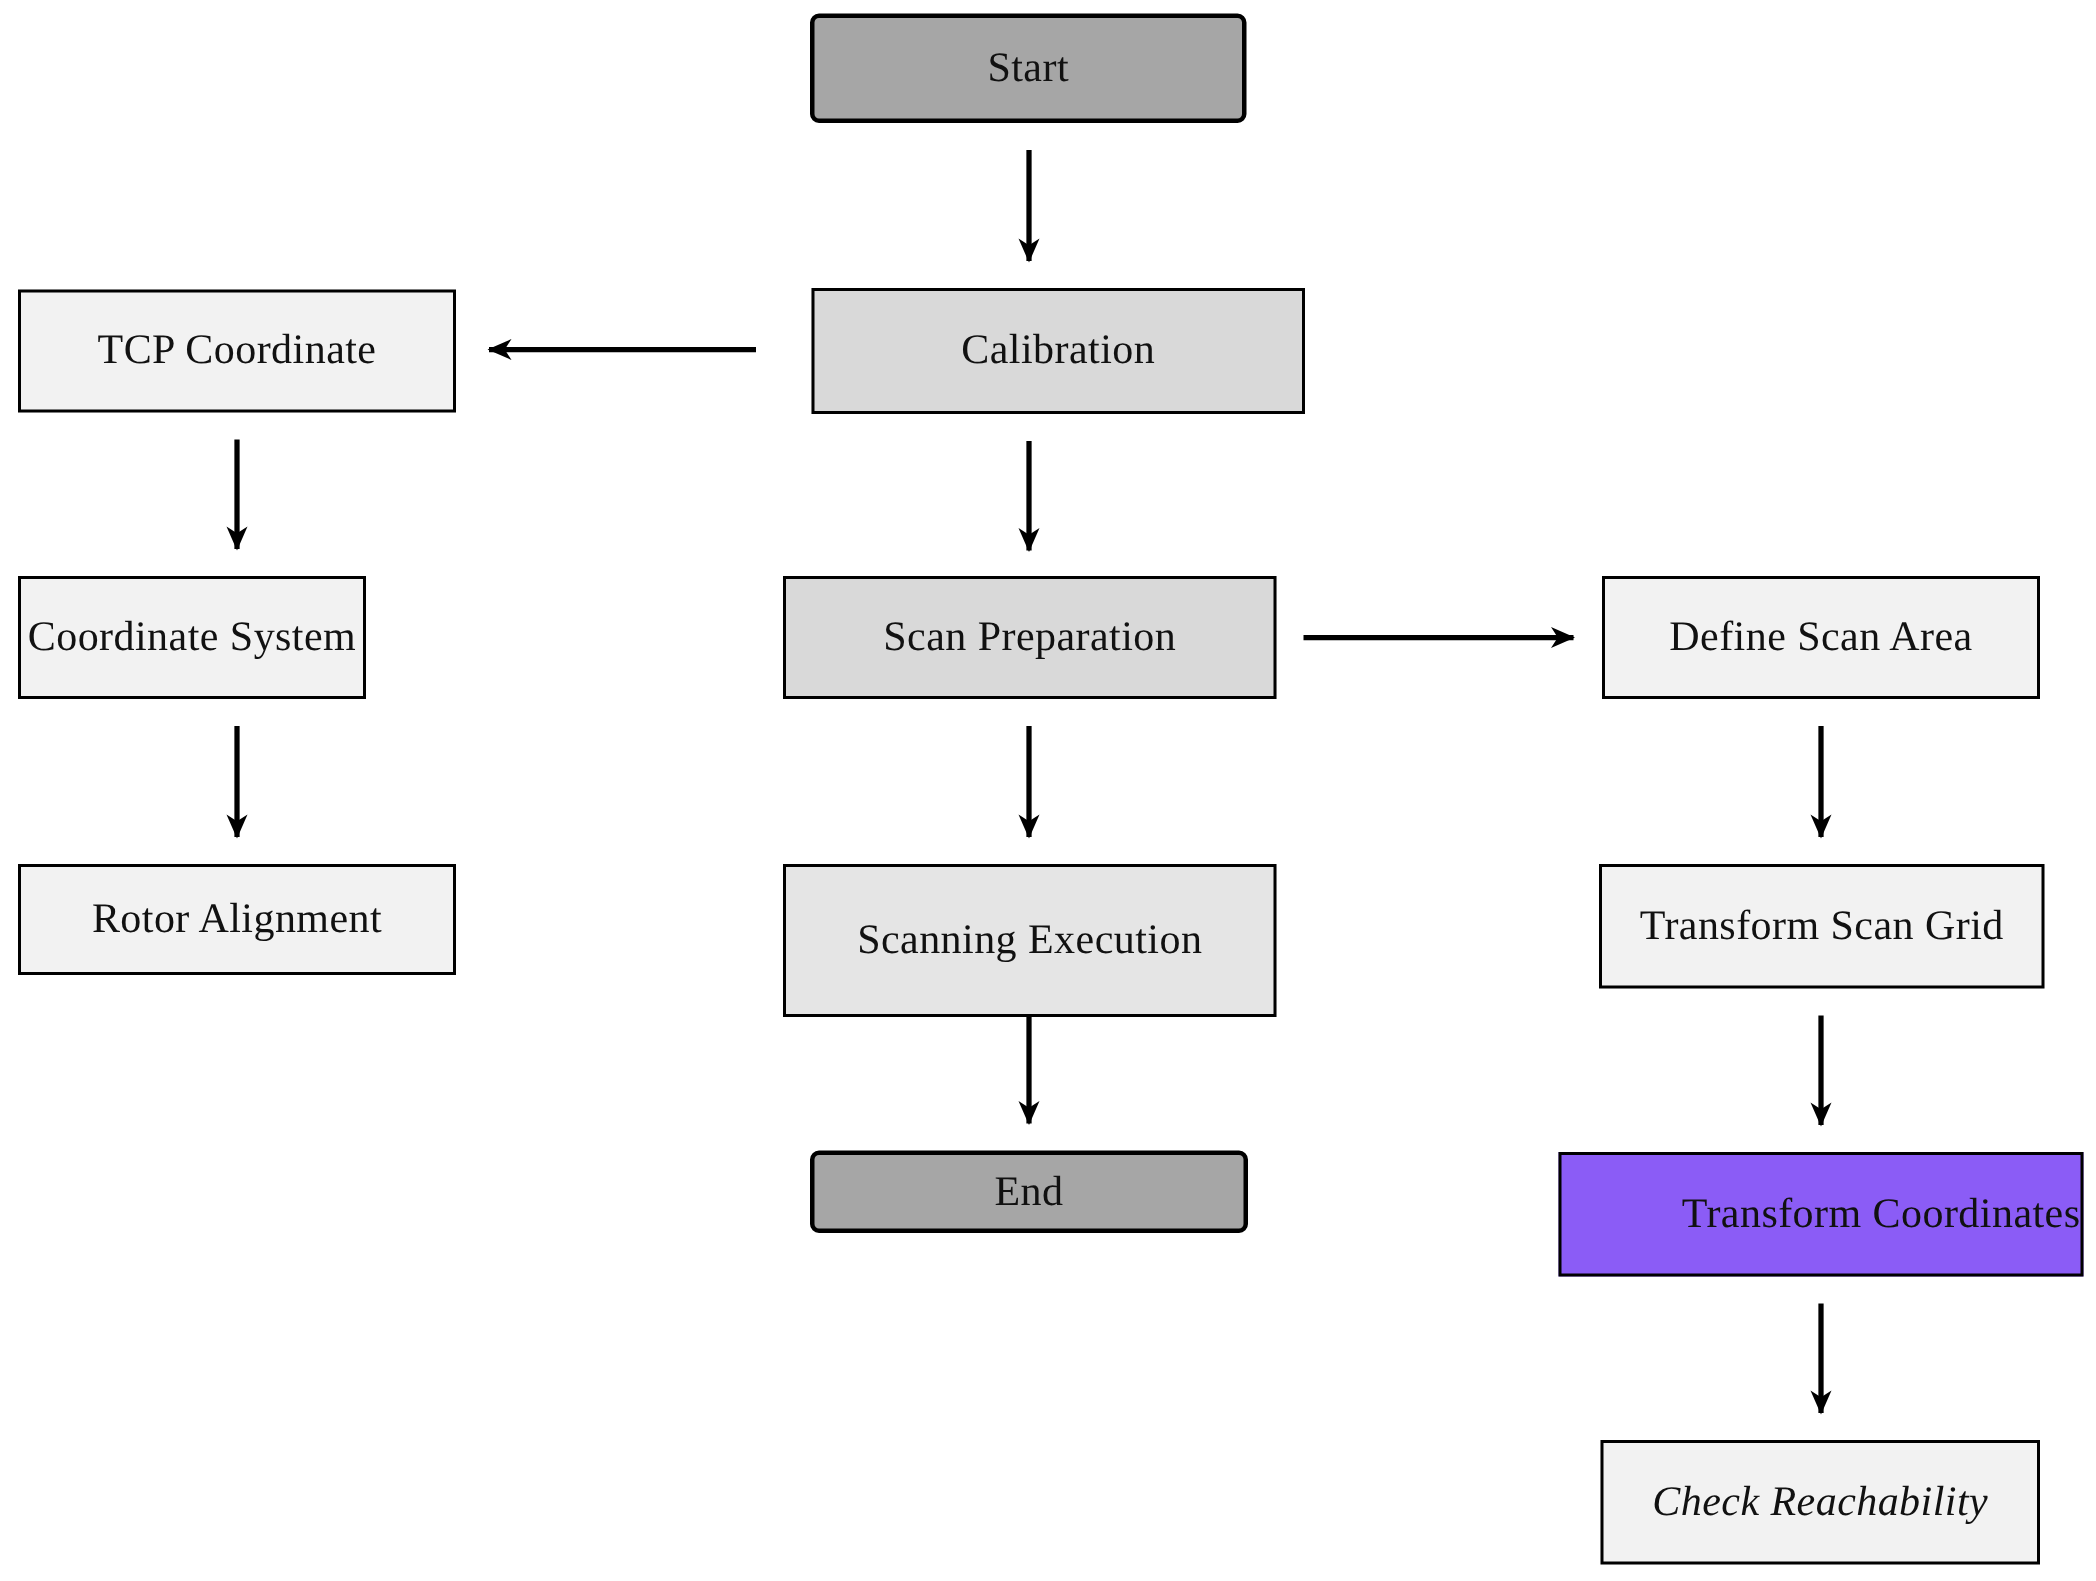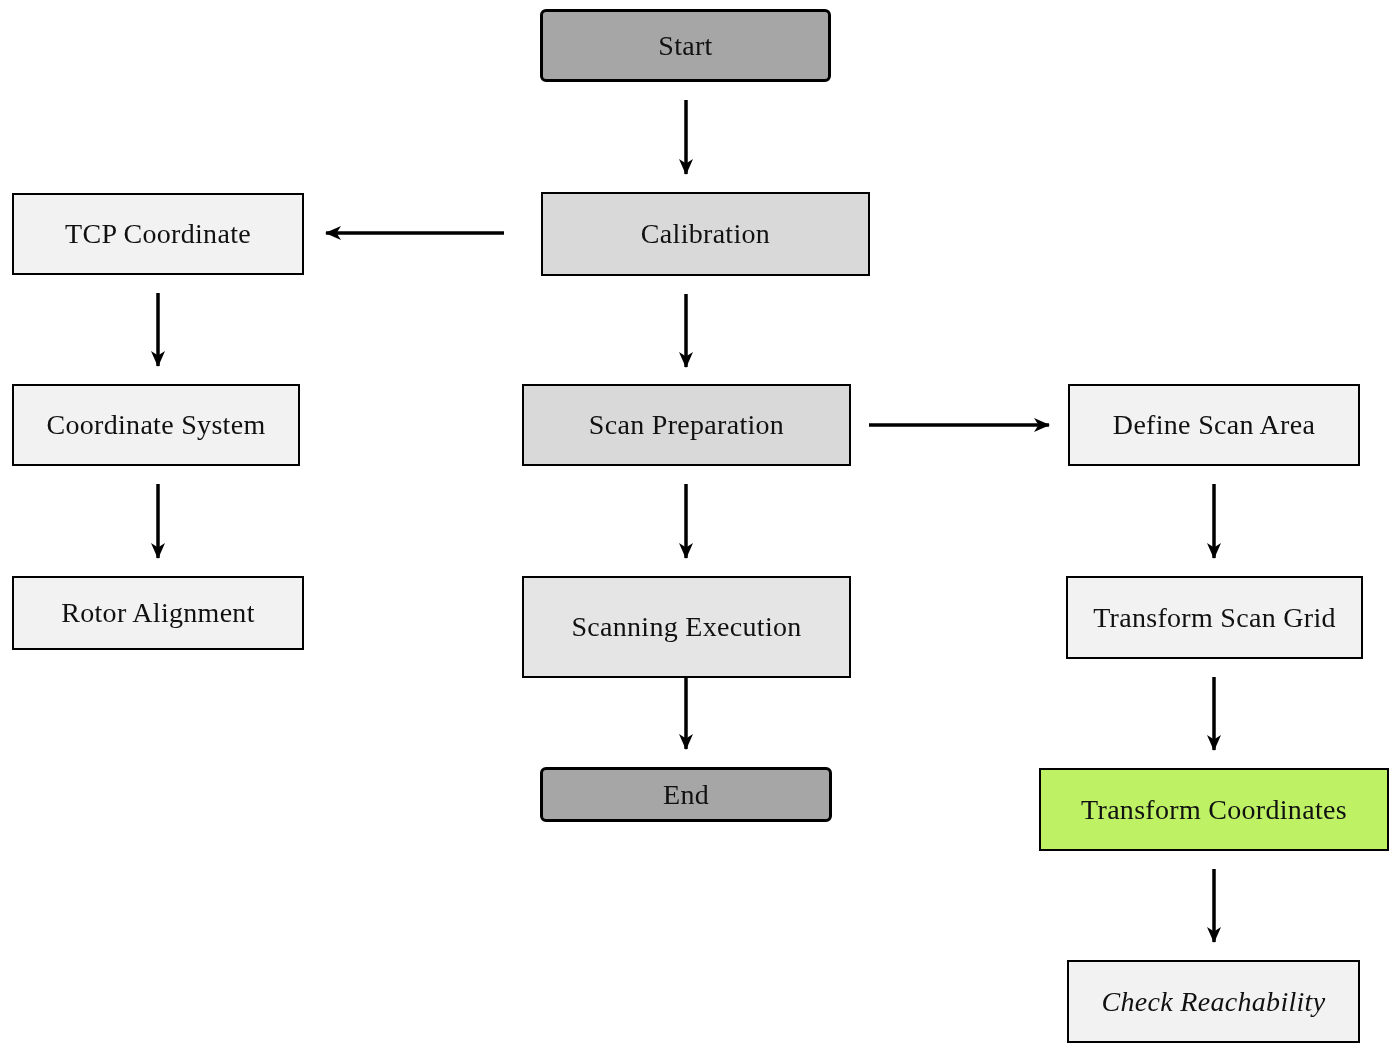--- a/index.html
+++ b/index.html
@@ -85,21 +85,21 @@
   </div>
 
   <div class="node" style="left: 522px; top: 192px; width: 329px; height: 84px; background: rgb(217, 217, 217); border-color: rgb(0, 0, 0); margin-left: 19px;">
     <span>Calibration</span>
   </div>
 
   <div class="node" style="left: 12px; top: 193px; width: 292px; height: 82px; background: rgb(242, 242, 242); border-color: rgb(0, 0, 0);">
     <span>TCP Coordinate</span>
   </div>
 
-  <div class="node" style="left: 12px; top: 384px; width: 288px; height: 82px; background: rgb(242, 242, 242); border-color: rgb(0, 0, 0);">
+  <div class="node" style="left: 12px; top: 384px; width: 232px; height: 82px; background: rgb(242, 242, 242); border-color: rgb(0, 0, 0);">
     <span>Coordinate System</span>
   </div>
 
   <div class="node" style="left: 12px; top: 576px; width: 292px; height: 74px; background: rgb(242, 242, 242); border-color: rgb(0, 0, 0);">
     <span>Rotor Alignment</span>
   </div>
 
   <div class="node" style="left: 522px; top: 384px; width: 329px; height: 82px; background: rgb(217, 217, 217); border-color: rgb(0, 0, 0);">
     <span>Scan Preparation</span>
   </div>
@@ -113,21 +113,21 @@
   </div>
 
   <div class="node" style="left: 1068px; top: 384px; width: 292px; height: 82px; background: rgb(242, 242, 242); border-color: rgb(0, 0, 0);">
     <span>Define Scan Area</span>
   </div>
 
   <div class="node" style="left: 1066px; top: 576px; width: 297px; height: 83px; background: rgb(242, 242, 242); border-color: rgb(0, 0, 0);">
     <span>Transform Scan Grid</span>
   </div>
 
-  <div class="node" style="left: 1039px; top: 768px; width: 350px; height: 83px; background: #bef264; border-color: rgb(0, 0, 0);">
+  <div class="node" style="left: 1039px; top: 768px; width: 350px; height: 83px; background: #8b5cf6; border-color: rgb(0, 0, 0); justify-content: flex-end;">
     <span>Transform Coordinates</span>
   </div>
 
   <div class="node" style="left: 1067px; top: 960px; width: 293px; height: 83px; background: rgb(242, 242, 242); border-color: rgb(0, 0, 0); font-style: italic;">
     <span>Check Reachability</span>
   </div>
 
 </div>
 
 </body></html>

